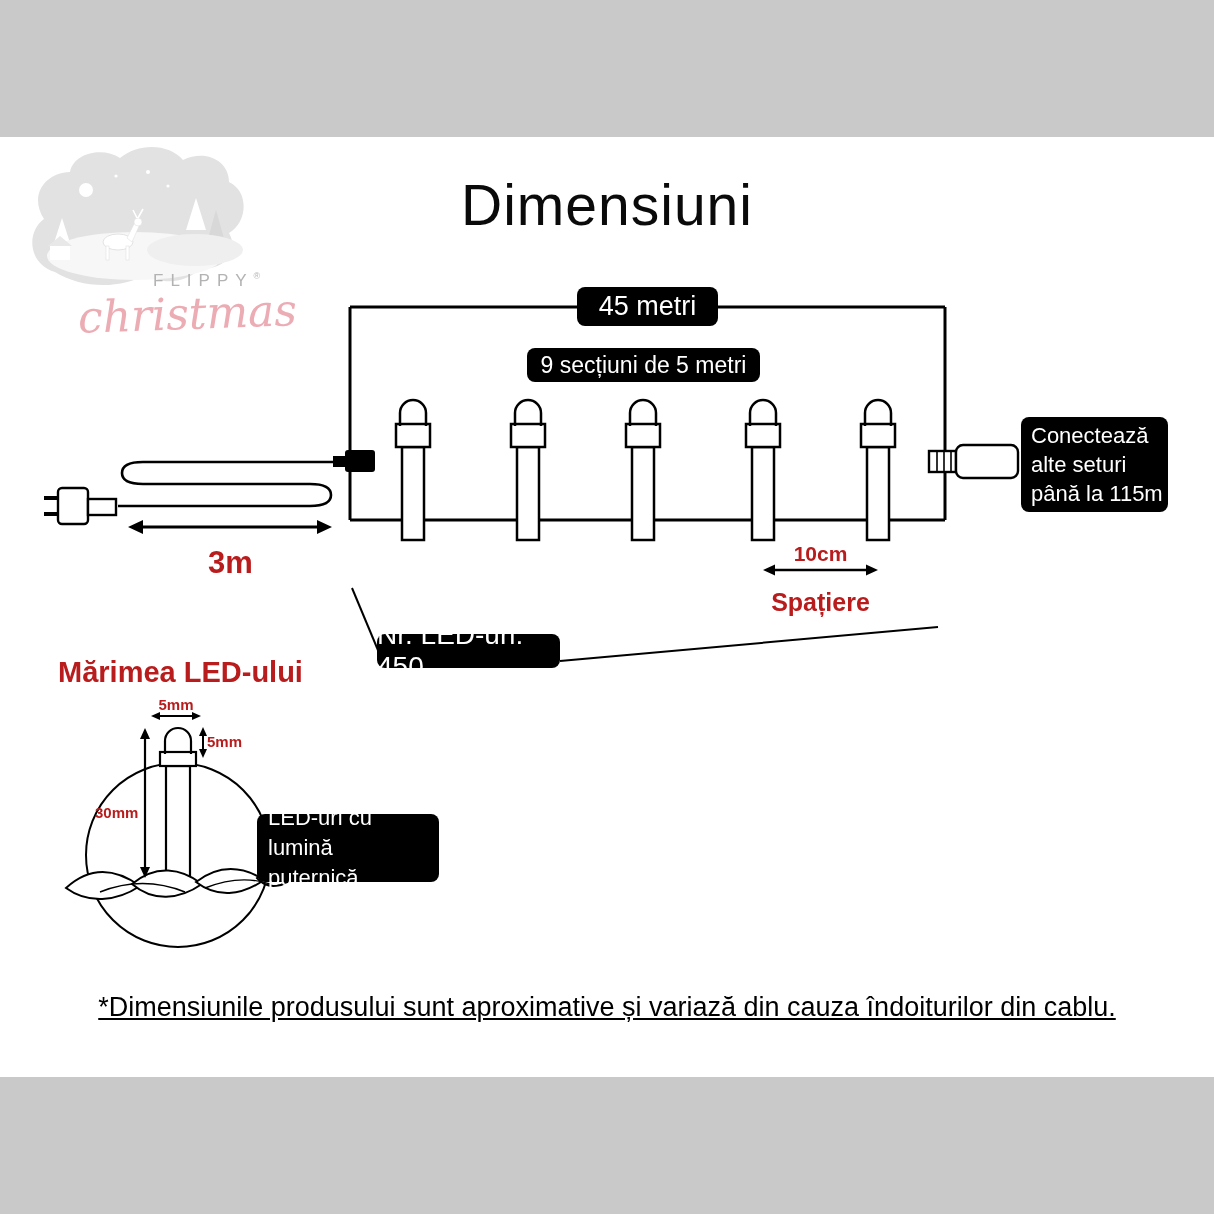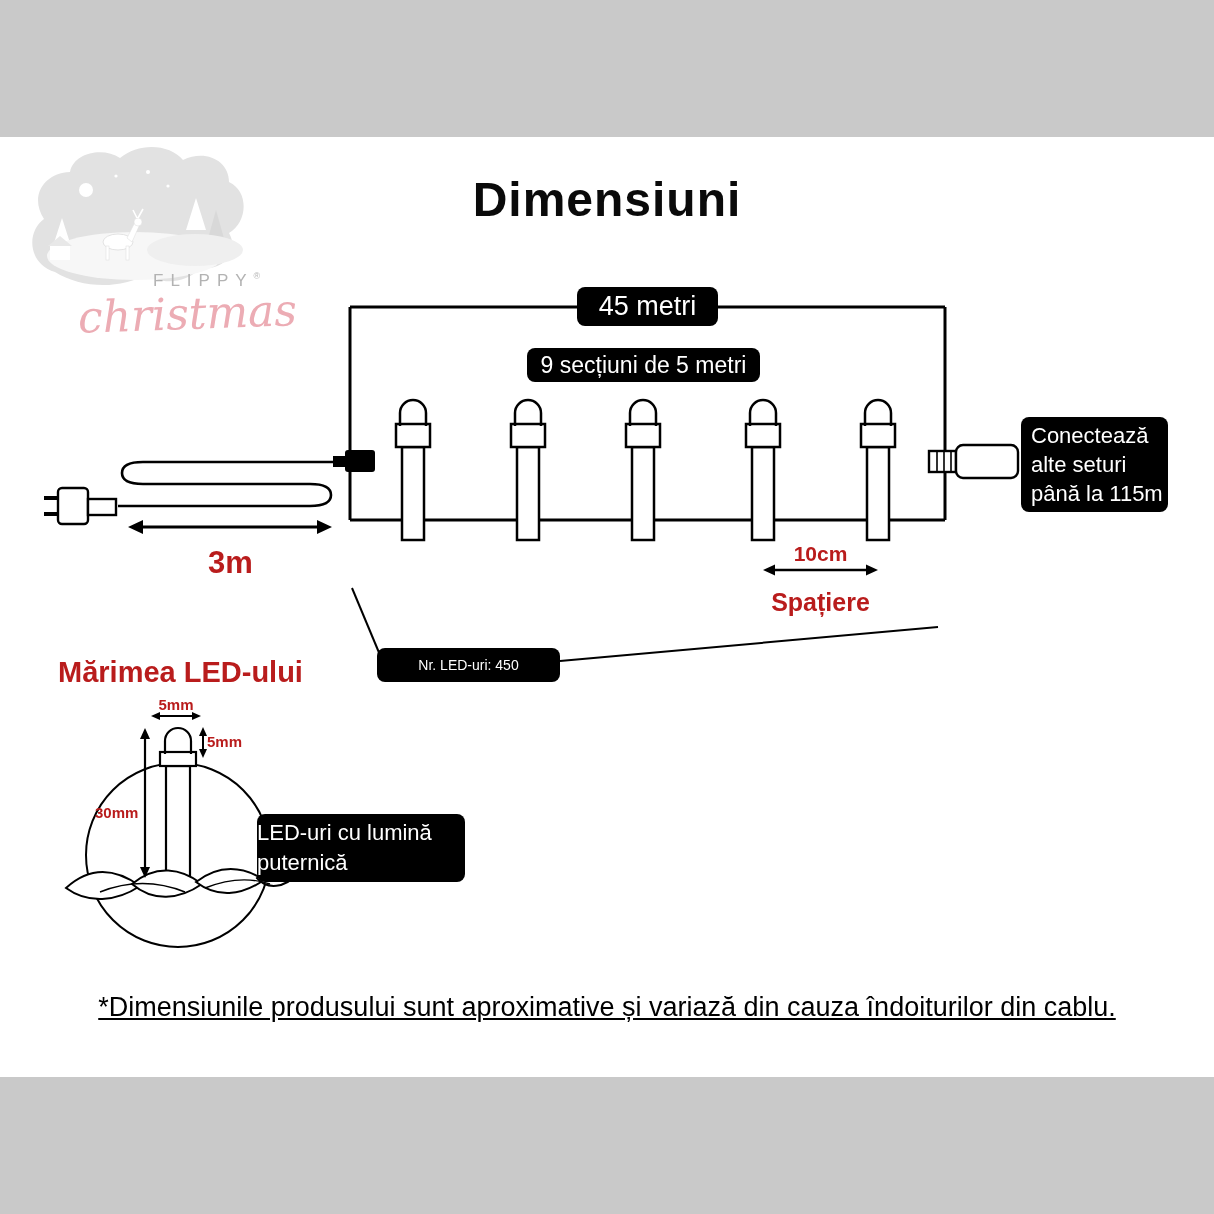--- a/index.html
+++ b/index.html
@@ -2,32 +2,32 @@
 <html lang="ro"><head>
 <meta charset="utf-8">
 <style>
   html,body{margin:0;padding:0;}
   body{font-family:"Liberation Sans",sans-serif;background:#ffffff;}
   .canvas{position:relative;width:1214px;height:1214px;background:#ffffff;overflow:hidden;}
   .band{position:absolute;left:0;width:1214px;height:137px;background:#c9c9c9;}
   .band.top{top:0;}
   .band.bottom{top:1077px;}
   .title{position:absolute;left:0;top:172px;width:1214px;text-align:center;
-         font-size:48px;font-weight:700;color:#0a0a0a;letter-spacing:1px;}
+         font-size:57px;font-weight:400;color:#0a0a0a;letter-spacing:1px;}
   .blackbox{position:absolute;background:#000;color:#fff;display:flex;
             align-items:center;justify-content:center;border-radius:8px;}
   .bb-45{left:577px;top:287px;width:141px;height:39px;font-size:27px;}
   .bb-9s{left:527px;top:348px;width:233px;height:34px;font-size:23px;}
   .bb-conn{left:1021px;top:417px;width:147px;height:95px;font-size:22px;
            flex-direction:column;align-items:flex-start;justify-content:center;
            padding-left:10px;box-sizing:border-box;line-height:29px;}
-  .bb-nr{left:377px;top:648px;width:183px;height:34px;font-size:14px;}
-  .bb-led{left:257px;top:814px;width:208px;height:68px;font-size:22px;
+  .bb-nr{left:377px;top:634px;width:183px;height:34px;font-size:28px;}
+  .bb-led{left:257px;top:814px;width:182px;height:68px;font-size:22px;
           flex-direction:column;align-items:flex-start;justify-content:center;
-          padding-left:0;box-sizing:border-box;line-height:30px;}
+          padding-left:11px;box-sizing:border-box;line-height:30px;}
   .lbl{position:absolute;color:#b91c1c;font-weight:bold;}
   .lbl-3m{left:128px;top:545px;width:205px;text-align:center;font-size:31px;}
   .lbl-10cm{left:758px;top:542px;width:125px;text-align:center;font-size:21px;}
   .lbl-spatiere{left:738px;top:588px;width:165px;text-align:center;font-size:25px;}
   .lbl-marimea{left:58px;top:656px;font-size:29px;}
   .lbl-5mm-top{left:151px;top:696px;width:50px;text-align:center;font-size:15px;}
   .lbl-5mm-right{left:207px;top:733px;font-size:15px;}
   .lbl-30mm{left:95px;top:804px;font-size:15px;}
   .footnote{position:absolute;left:0;top:992px;width:1214px;text-align:center;
             font-size:27px;color:#000;text-decoration:underline;}

